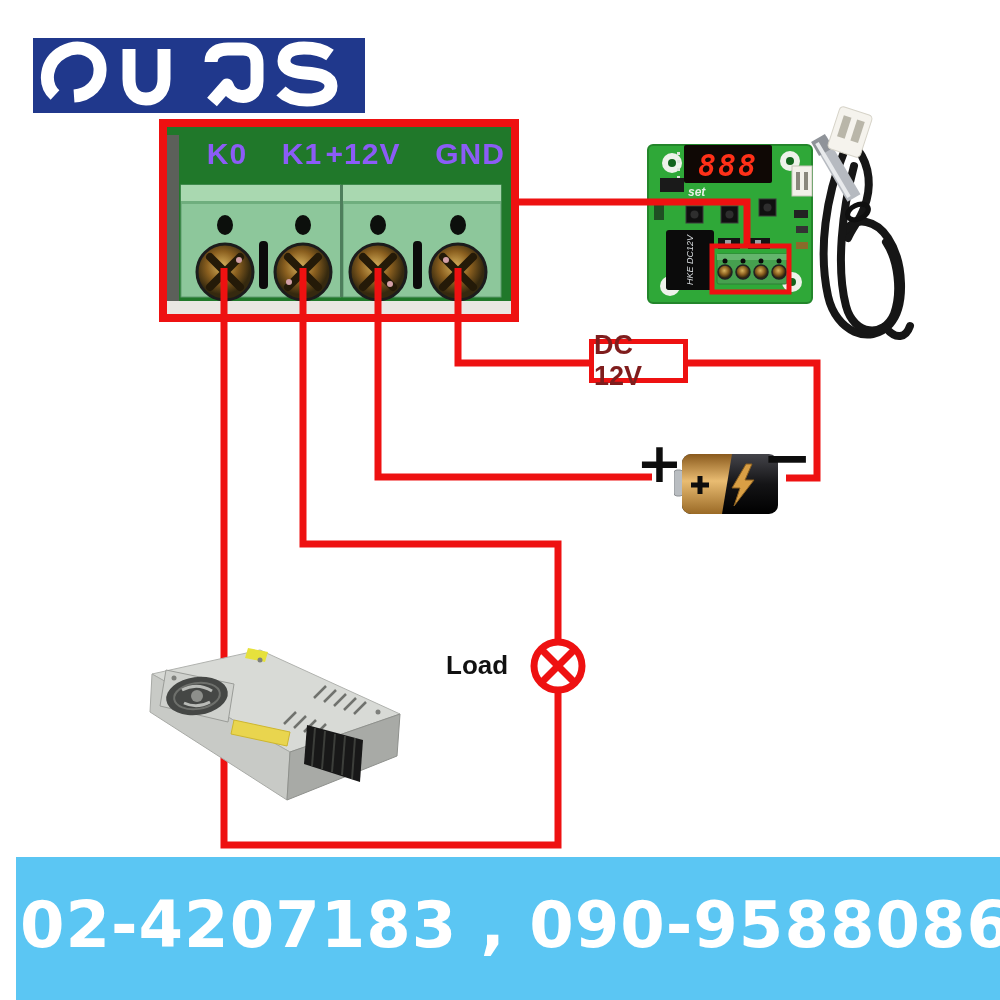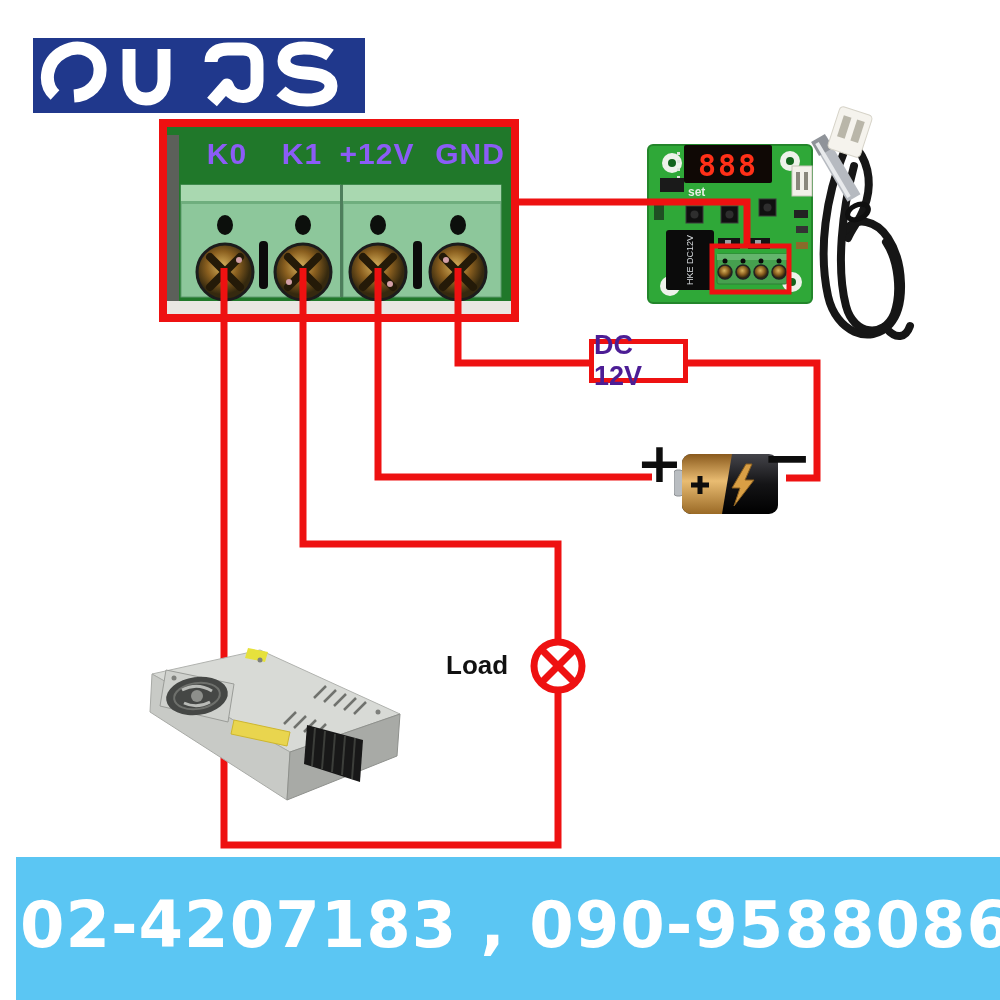--- a/index.html
+++ b/index.html
@@ -10,23 +10,23 @@
   .logo{left:33px;top:38px;width:332px;height:75px;background:#20388c;z-index:4;}
   
   .terminal-photo{left:163px;top:123px;width:352px;height:195px;z-index:2;}
   .tlabel{position:absolute;top:14px;height:34px;color:#8b5cf6;font-weight:bold;
           font-size:30px;text-align:center;letter-spacing:1px;font-family:"Liberation Sans",sans-serif;}
   
   .overlay{left:0;top:0;z-index:5;pointer-events:none;}
   
   .dcbox{left:589px;top:339px;width:99px;height:44px;background:#ffffff;border:5px solid #ee1111;
          box-sizing:border-box;display:flex;align-items:center;justify-content:center;
-         font-size:27px;font-weight:600;color:#4c1d95;z-index:6;}
+         font-size:27px;font-weight:600;color:#7f1d1d;z-index:6;}
   .psu{left:138px;top:640px;width:270px;height:175px;z-index:6;}
-  .pcb{left:646px;top:140px;width:170px;height:168px;z-index:3;}
+  .pcb{left:646px;top:140px;width:170px;height:168px;z-index:3;font-style:italic;}
   .sensor{left:798px;top:100px;width:200px;height:250px;z-index:3;}
   .battery{left:674px;top:446px;width:112px;height:76px;z-index:6;}
   .sign{z-index:6;color:#0d0d0d;font-weight:900;text-align:center;font-family:"DejaVu Sans",sans-serif;}
   .plus{left:636px;top:430px;width:44px;font-size:56px;}
   .minus{left:762px;top:422px;width:50px;font-size:60px;}
   .load-label{left:446px;top:650px;width:76px;font-size:26px;font-weight:bold;color:#111;
               z-index:6;}
   .title{left:617px;top:698px;width:300px;font-size:46px;font-weight:bold;color:#151515;
          text-align:center;z-index:4;letter-spacing:0px;}
   .banner{left:16px;top:857px;width:1000px;height:143px;background:#5bc6f3;z-index:4;
@@ -108,21 +108,21 @@
             <g stroke="#241a08" stroke-width="8" stroke-linecap="round">
               <line x1="-15" y1="-15" x2="15" y2="15"></line>
               <line x1="15" y1="-15" x2="-15" y2="15"></line>
             </g>
             <circle cx="-12" cy="-12" r="3" fill="#d3a0a8"></circle>
           </g>
       </g>
     </svg>
     <span class="tlabel" style="left:36px;width:56px;">K0</span>
     <span class="tlabel" style="left:110px;width:58px;">K1</span>
-    <span class="tlabel" style="left:175px;width:78px;">+12V</span>
+    <span class="tlabel" style="left:161px;width:78px;">+12V</span>
     <span class="tlabel" style="left:269px;width:76px;">GND</span>
   </div>
 
   <div class="abs pcb">
     <svg width="170" height="168" viewBox="0 0 170 168">
       <defs>
         <radialGradient id="scrSm" cx="45%" cy="40%">
           <stop offset="0%" stop-color="#d8b35e"></stop>
             <stop offset="60%" stop-color="#8a5f1f"></stop>
             <stop offset="100%" stop-color="#35290f"></stop>

